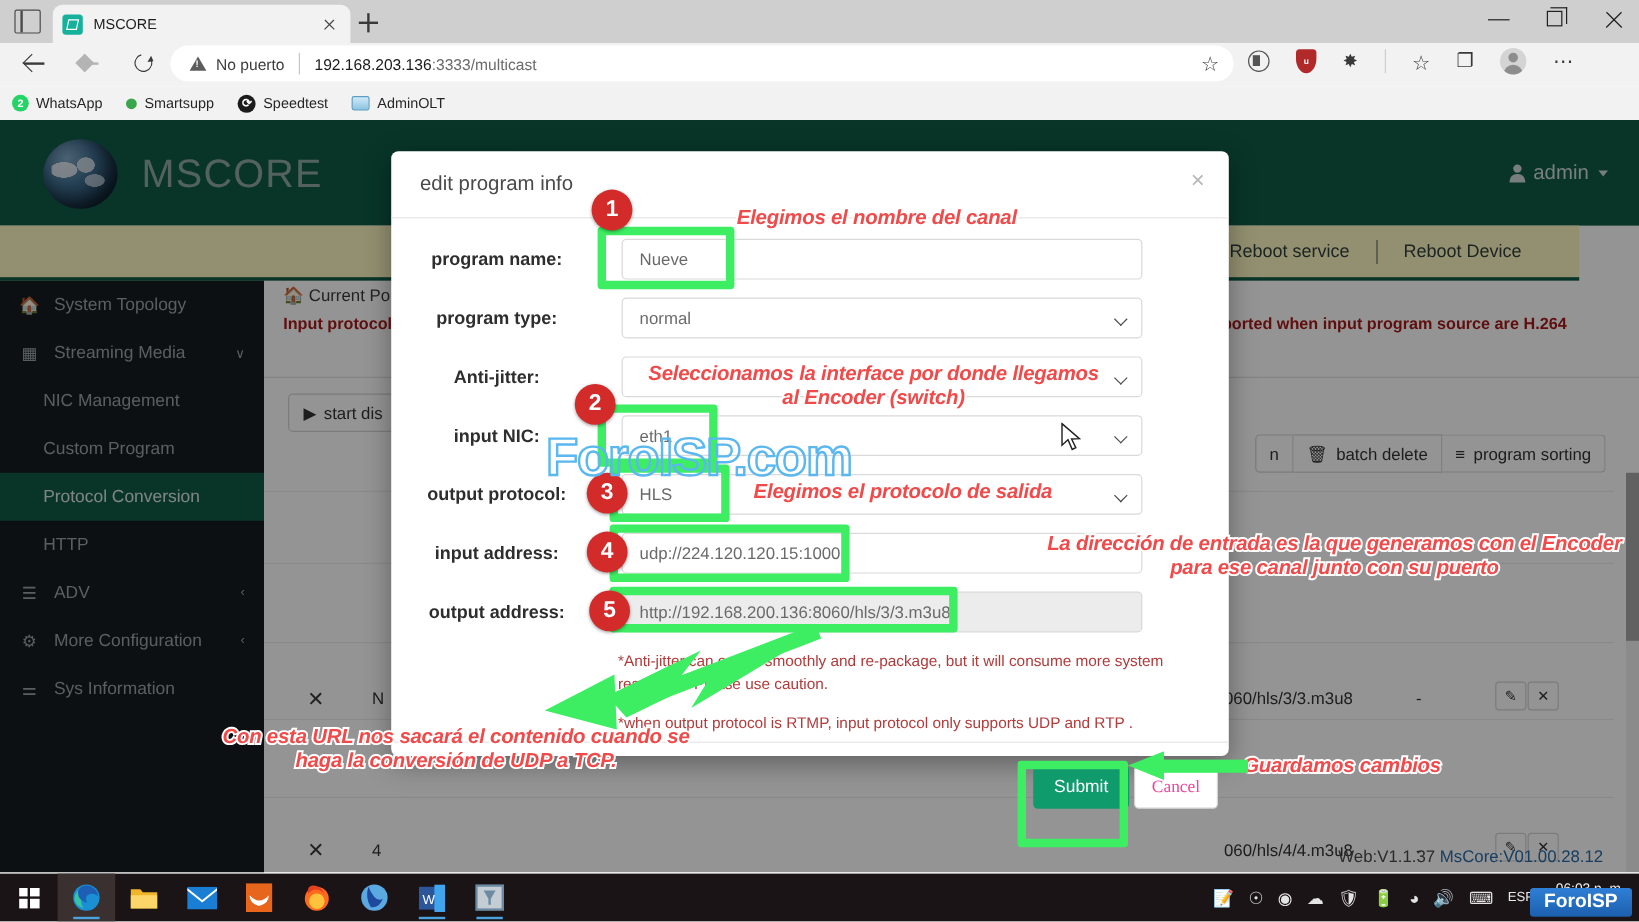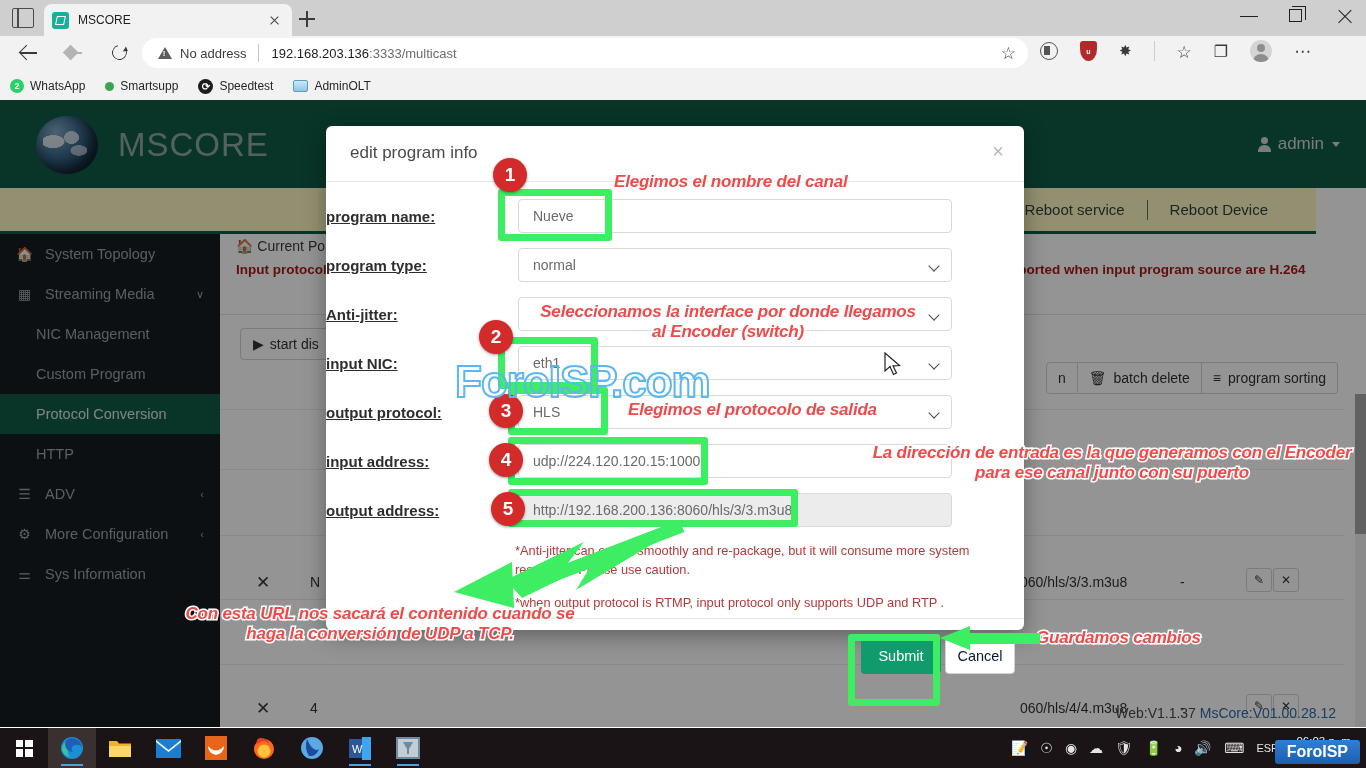--- a/index.html
+++ b/index.html
@@ -269,22 +269,22 @@
     position: absolute; left: 326px; top: 126px; width: 698px; height: 504px;
     background: #fff; border-radius: 6px; box-shadow: 0 6px 22px rgba(0,0,0,.35);
   }
   .modal-head {
     position: relative; height: 56px; border-bottom: 1px solid #e6e6e6;
   }
   .modal-title { position: absolute; left: 24px; top: 17px; font-size: 17px; color: #4a4a4a; }
   .modal-x { position: absolute; right: 20px; top: 14px; font-size: 20px; color: #b6b6b6; }
   .frm-row { position: absolute; left: 0; width: 698px; height: 40px; display: flex; align-items: center; }
   .frm-lbl {
-    width: 192px; text-align: left; padding-right: 16px; font-size: 15px;
-    color: #2e2e2e; font-weight: bold; flex: none; text-decoration: underline;
+    width: 192px; text-align: center; padding-right: 16px; font-size: 15px;
+    color: #2e2e2e; font-weight: bold; flex: none;
   }
   .frm-ctl {
     width: 434px; height: 34px; border: 1px solid #d9d9d9; border-radius: 4px;
     background: #fff; display: flex; align-items: center; padding: 0 14px;
     font-size: 14px; color: #6a6a6a; position: relative;
   }
   .frm-ctl.ro { background: #ececec; align-items: center; }
   .frm-ctl .sel-caret {
     position: absolute; right: 13px; top: 13px; width: 8px; height: 8px;
     border-right: 1.6px solid #4a4a4a; border-bottom: 1.6px solid #4a4a4a;
@@ -294,22 +294,22 @@
     position: absolute; left: 189px; width: 500px; font-size: 12.8px; color: #b33a3a; line-height: 19px;
   }
   .modal-foot-line { position: absolute; left: 0; top: 492px; width: 698px; height: 1px; background: #e6e6e6; }
   .btn-submit {
     position: absolute; left: 535px; top: 512px; width: 80px; height: 36px;
     background: #109b6d; color: #fff; border-radius: 4px; font-size: 14.5px;
     display: flex; align-items: center; justify-content: center;
   }
   .btn-cancel {
     position: absolute; left: 619px; top: 512px; width: 70px; height: 36px;
-    background: #fff; color: #0f172a; border: 1px solid #d4d4d4; border-radius: 4px;
-    font-size: 14.5px; display: flex; align-items: center; justify-content: center;
+    background: #fff; color: #ec4899; border: 1px solid #d4d4d4; border-radius: 4px;
+    font-size: 14.5px; display: flex; align-items: center; justify-content: center; font-family: Liberation Serif, serif;
   }
 
   
   .hl { position: absolute; border: 7px solid #3ded62; border-radius: 3px; pointer-events: none; }
   .badge {
     position: absolute; width: 34px; height: 34px; border-radius: 50%;
     background: #d32a2a; color: #fff; font-size: 19px; font-weight: bold;
     display: flex; align-items: center; justify-content: center;
     box-shadow: 0 1px 3px rgba(0,0,0,.4);
   }
@@ -382,21 +382,21 @@
     </div>
   <div class="navicon nav-fwd">
       <span class="arrow-r"></span>
     </div>
   <div class="navicon nav-reload">
       <span class="reload-ring"></span>
     </div>
 
   <div class="omnibox">
     <div class="warn-tri"></div>
-    <div class="notsecure">No address</div>
+    <div class="notsecure">No puerto</div>
     <div class="omni-sep"></div>
     <span class="url-host">192.168.203.136</span>
       <span class="url-rest">:3333/multicast</span>
     <div class="omni-right">
       <span class="star-plus" style="position:relative;left:0;top:0">☆</span>
     </div>
   </div>
 
   <div class="toolbar-ext">
     <span class="ext-circle"></span>

